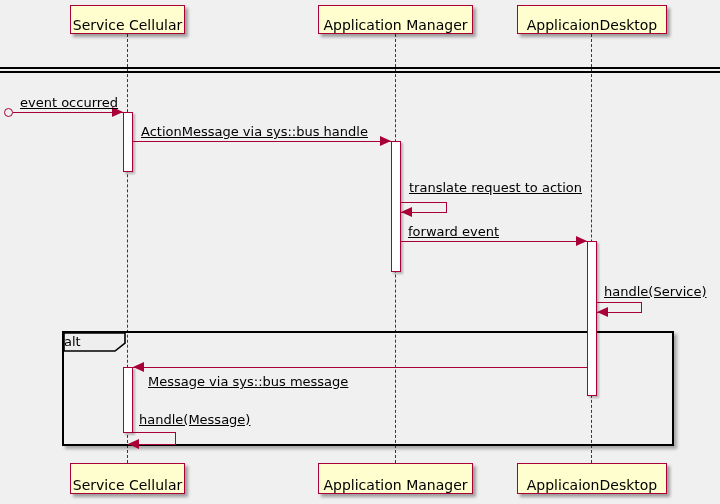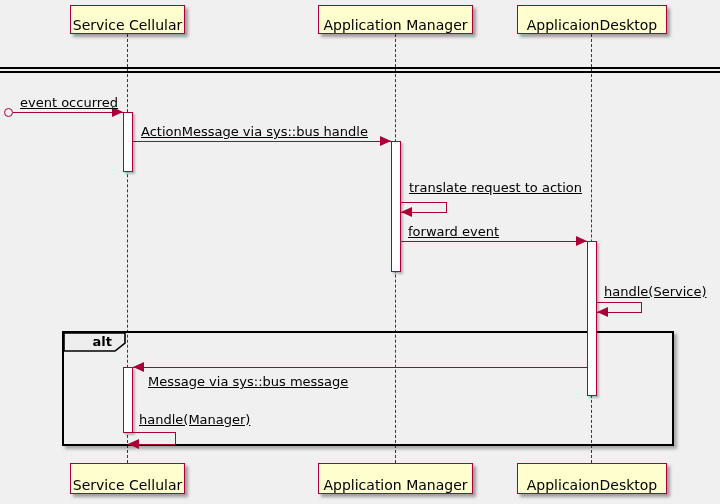--- a/index.html
+++ b/index.html
@@ -42,22 +42,22 @@
   }
   .alt-frame{
     position:absolute;
     border:2px solid var(--frame,#000);
     box-shadow:3px 3px 3px rgba(0,0,0,0.3);
     box-sizing:border-box;
     background:transparent;
   }
   .alt-label-shape{position:absolute;}
   .alt-label-text{
-    position:absolute;font-size:13px;font-weight:bold;
-    text-align:right;line-height:17px;
+    position:absolute;font-size:13px;font-weight:normal;
+    text-align:left;line-height:17px;
   }
   .act{
     position:absolute;width:10px;
     background:var(--activation-fill,#FFFFFF);
     border:1.5px solid var(--line,#A80036);
     box-sizing:border-box;
     box-shadow:2px 2px 2px rgba(0,0,0,0.25);
   }
   .msg-line{
     position:absolute;height:0;
@@ -137,21 +137,21 @@
   <div class="msg-label" style="left:604px;top:284px;">handle(Service)</div>
 
   <div class="msg-line" style="left:133px;top:367px;width:454px;"></div>
   <div class="arrow-l" style="left:133px;top:362px;"></div>
   <div class="msg-label" style="left:148px;top:350px;margin-top:24px;">Message via sys::bus message</div>
 
   <div class="msg-line" style="left:133px;top:432px;width:42px;"></div>
   <div class="msg-vline" style="left:175px;top:432px;height:13px;"></div>
   <div class="msg-line" style="left:128px;top:444px;width:47px;"></div>
   <div class="arrow-l" style="left:128px;top:439px;"></div>
-  <div class="msg-label" style="left:139px;top:412px;">handle(Manager)</div>
+  <div class="msg-label" style="left:139px;top:412px;">handle(Message)</div>
 
 
   <div class="participant" style="left:70px;top:5px;width:115px;height:29px;">
     <span>Service Cellular</span>
   </div>
   <div class="participant" style="left:318px;top:5px;width:155px;height:29px;">
     <span>Application Manager</span>
   </div>
   <div class="participant" style="left:517px;top:5px;width:150px;height:29px;">
     <span>ApplicaionDesktop</span>

